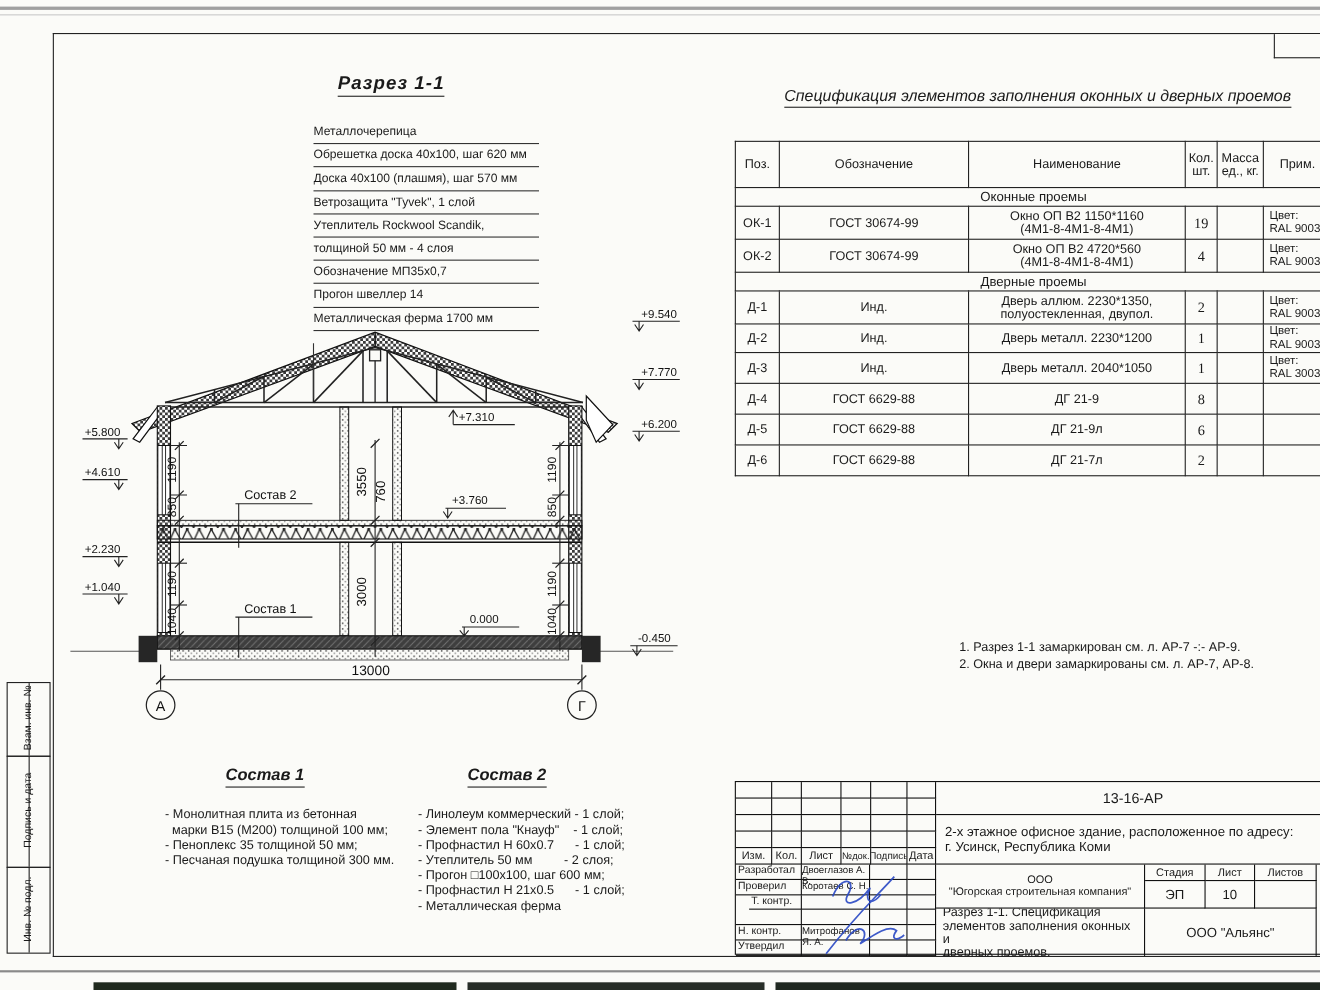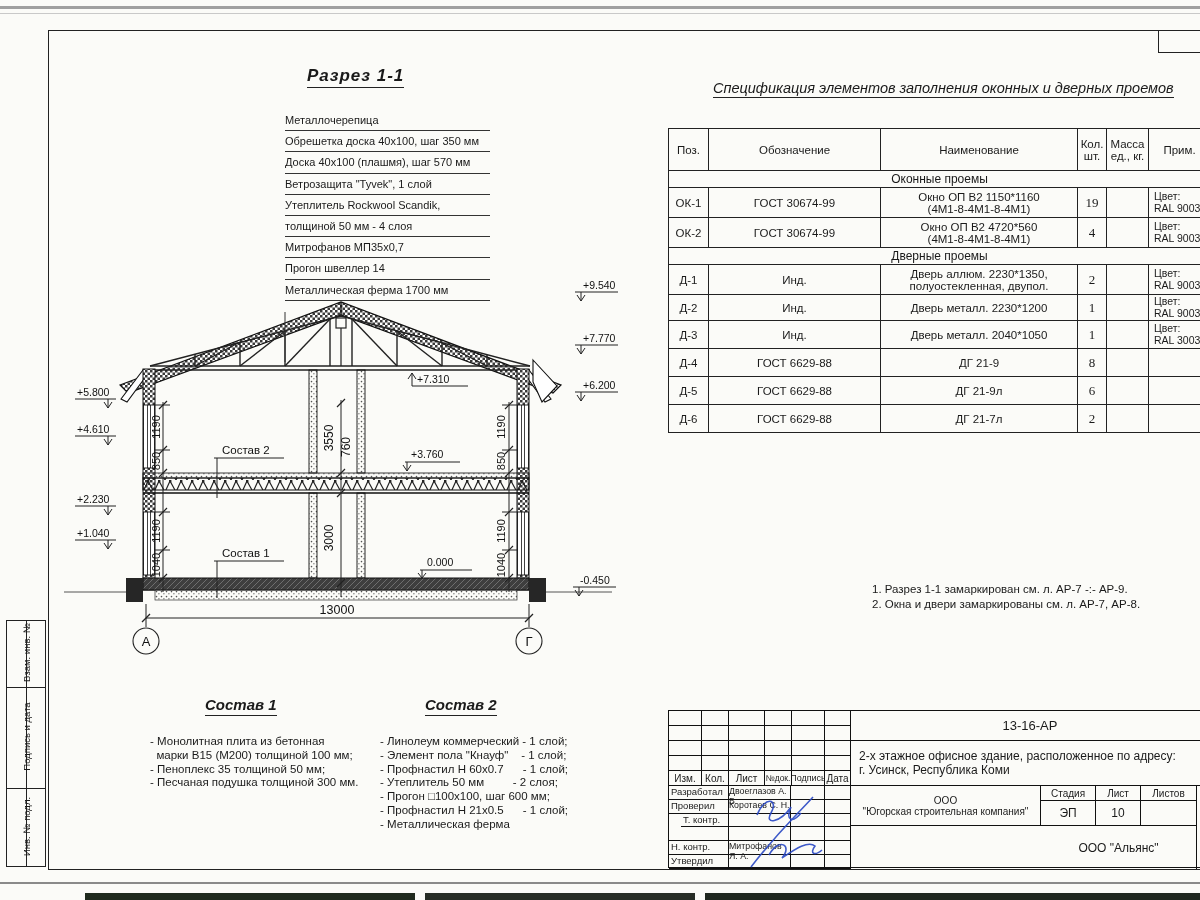--- a/index.html
+++ b/index.html
@@ -61,26 +61,26 @@
       <div class="div"></div>
       <span class="lbl">Инв. № подл.</span>
     </div>
   </div>
 
   <div class="abs it ul" style="left:307px;top:66px;font-size:17px;font-weight:600;letter-spacing:1px;">Разрез 1-1</div>
   <div class="abs it ul" style="left:713px;top:80px;font-size:14.5px;font-weight:500;">Спецификация элементов заполнения оконных и дверных проемов</div>
 
   <div class="abs layerlist" style="left:285px;top:110px;">
     <div class="row">Металлочерепица</div>
-    <div class="row">Обрешетка доска 40х100, шаг 350 мм</div>
+    <div class="row">Обрешетка доска 40х100, шаг 620 мм</div>
     <div class="row">Доска 40х100 (плашмя), шаг 570 мм</div>
     <div class="row">Ветрозащита "Tyvek", 1 слой</div>
     <div class="row">Утеплитель Rockwool Scandik,</div>
     <div class="row">толщиной 50 мм - 4 слоя</div>
-    <div class="row">Митрофанов МП35х0,7</div>
+    <div class="row">Обозначение МП35х0,7</div>
     <div class="row">Прогон швеллер 14</div>
     <div class="row">Металлическая ферма 1700 мм</div>
   </div>
 
   <table class="spec abs" style="left:668px;top:128px;width:542px;">
     <colgroup>
         <col style="width:40px">
         <col style="width:172px">
         <col style="width:197px">
         <col style="width:29px">
@@ -460,20 +460,23 @@
         <div class="gcell" style="font-size:8.8px;"></div>
         <div class="gcell"></div>
         <div class="gcell"></div>
     </div>
 
     <div class="cell" style="left:182px;top:0;width:358px;height:30px;font-size:13px;border-right:none;">13-16-АР</div>
     <div class="cell" style="left:182px;top:30px;width:358px;height:45px;font-size:12px;justify-content:flex-start;text-align:left;padding:2px 8px;border-right:none;">2-х этажное офисное здание, расположенное по адресу:
 г. Усинск, Республика Коми</div>
     <div class="cell" style="left:182px;top:75px;width:190px;height:40px;font-size:10px;">ООО
 "Югорская строительная компания"</div>
+    <div class="cell" style="left:182px;top:115px;width:190px;height:43px;font-size:11.5px;justify-content:flex-start;text-align:left;padding:2px 6px;border-bottom:none;">Разрез 1-1. Спецификация
+элементов заполнения оконных и
+дверных проемов.</div>
     <div class="cell" style="left:372px;top:75px;width:55px;height:15px;">Стадия</div>
     <div class="cell" style="left:427px;top:75px;width:45px;height:15px;">Лист</div>
     <div class="cell" style="left:472px;top:75px;width:56px;height:15px;">Листов</div>
     <div class="cell" style="left:372px;top:90px;width:55px;height:25px;font-size:12px;">ЭП</div>
     <div class="cell" style="left:427px;top:90px;width:45px;height:25px;font-size:12px;">10</div>
     <div class="cell" style="left:472px;top:90px;width:56px;height:25px;"></div>
     <div class="cell" style="left:372px;top:115px;width:156px;height:43px;font-size:12px;border-bottom:none;">ООО "Альянс"</div>
 
     <svg class="abs" style="left:70px;top:72px;" width="135" height="86" viewBox="0 0 135 86">
       <g fill="none" stroke="#2a49c4" stroke-width="1.6" opacity="0.9">

